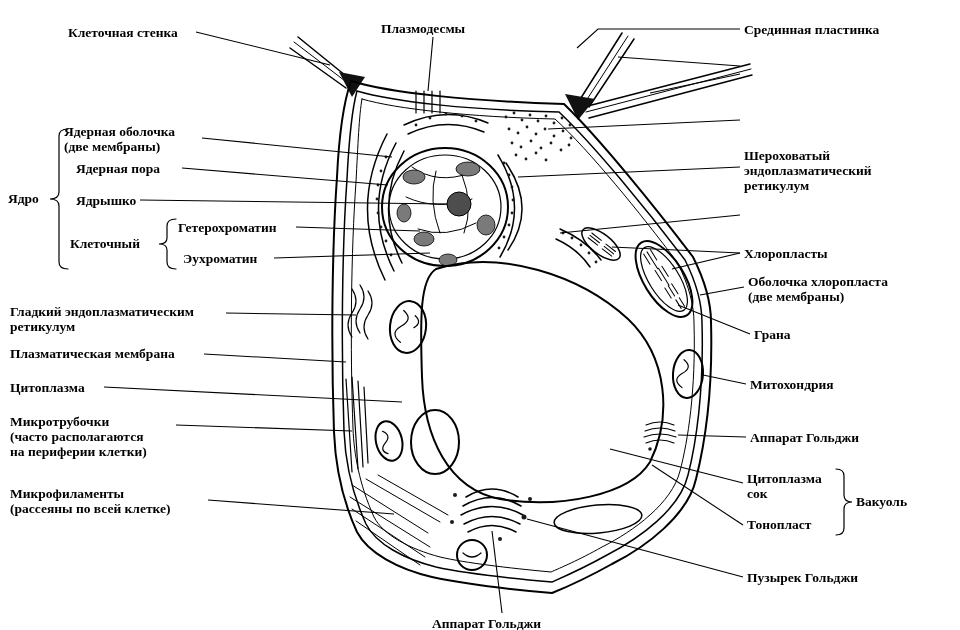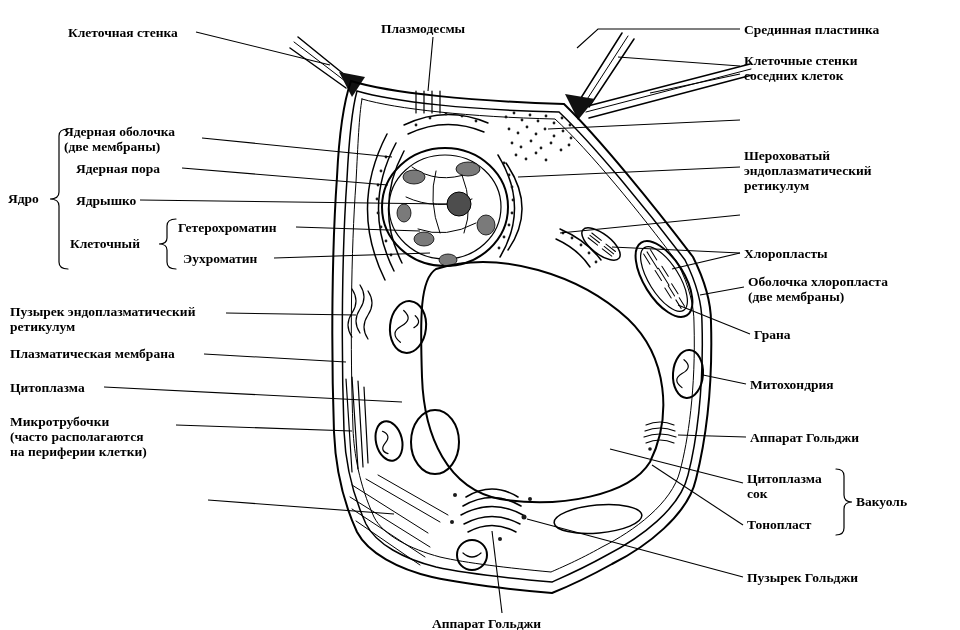--- a/index.html
+++ b/index.html
@@ -242,37 +242,37 @@
   <g>
     <path class="s12" d="M68,112 Q59,112 59,119 L59,175 Q59,182 50,182 Q59,182 59,189 L59,245 Q59,252 68,252"></path>
     <path class="s12" d="M176,202 Q167,202 167,209 L167,221 Q167,227 159,227 Q167,227 167,233 L167,245 Q167,252 176,252"></path>
     <path class="s12" d="M836,452 Q844,452 844,459 L844,478 Q844,485 852,485 Q844,485 844,492 L844,511 Q844,518 836,518"></path>
   </g>
 </svg>
 
 <div class="lbl" style="left:68px;top:8px">Клеточная стенка</div>
 <div class="lbl" style="left:381px;top:4px">Плазмодесмы</div>
 <div class="lbl" style="left:744px;top:5px">Срединная пластинка</div>
-<div class="lbl" style="left:744px;top:36px">Клеточные стенки
-соседних клеток</div>
 <div class="lbl" style="left:64px;top:107px">Ядерная оболочка
 (две мембраны)</div>
 <div class="lbl" style="left:76px;top:144px">Ядерная пора</div>
 <div class="lbl" style="left:76px;top:176px">Ядрышко</div>
 <div class="lbl" style="left:8px;top:174px">Ядро</div>
 <div class="lbl" style="left:70px;top:219px">Клеточный</div>
 <div class="lbl" style="left:178px;top:203px">Гетерохроматин</div>
 <div class="lbl" style="left:183px;top:234px">Эухроматин</div>
-<div class="lbl" style="left:10px;top:287px">Пузырек эндоплазматический
+<div class="lbl" style="left:10px;top:287px">Гладкий эндоплазматическим
 ретикулум</div>
 <div class="lbl" style="left:10px;top:329px">Плазматическая мембрана</div>
 <div class="lbl" style="left:10px;top:363px">Цитоплазма</div>
 <div class="lbl" style="left:10px;top:397px">Микротрубочки
 (часто располагаются
 на периферии клетки)</div>
+<div class="lbl" style="left:10px;top:469px">Микрофиламенты
+(рассеяны по всей клетке)</div>
 <div class="lbl" style="left:744px;top:131px">Шероховатый
 эндоплазматический
 ретикулум</div>
 <div class="lbl" style="left:744px;top:229px">Хлоропласты</div>
 <div class="lbl" style="left:748px;top:257px">Оболочка хлоропласта
 (две мембраны)</div>
 <div class="lbl" style="left:754px;top:310px">Грана</div>
 <div class="lbl" style="left:750px;top:360px">Митохондрия</div>
 <div class="lbl" style="left:750px;top:413px">Аппарат Гольджи</div>
 <div class="lbl" style="left:747px;top:454px">Цитоплазма

